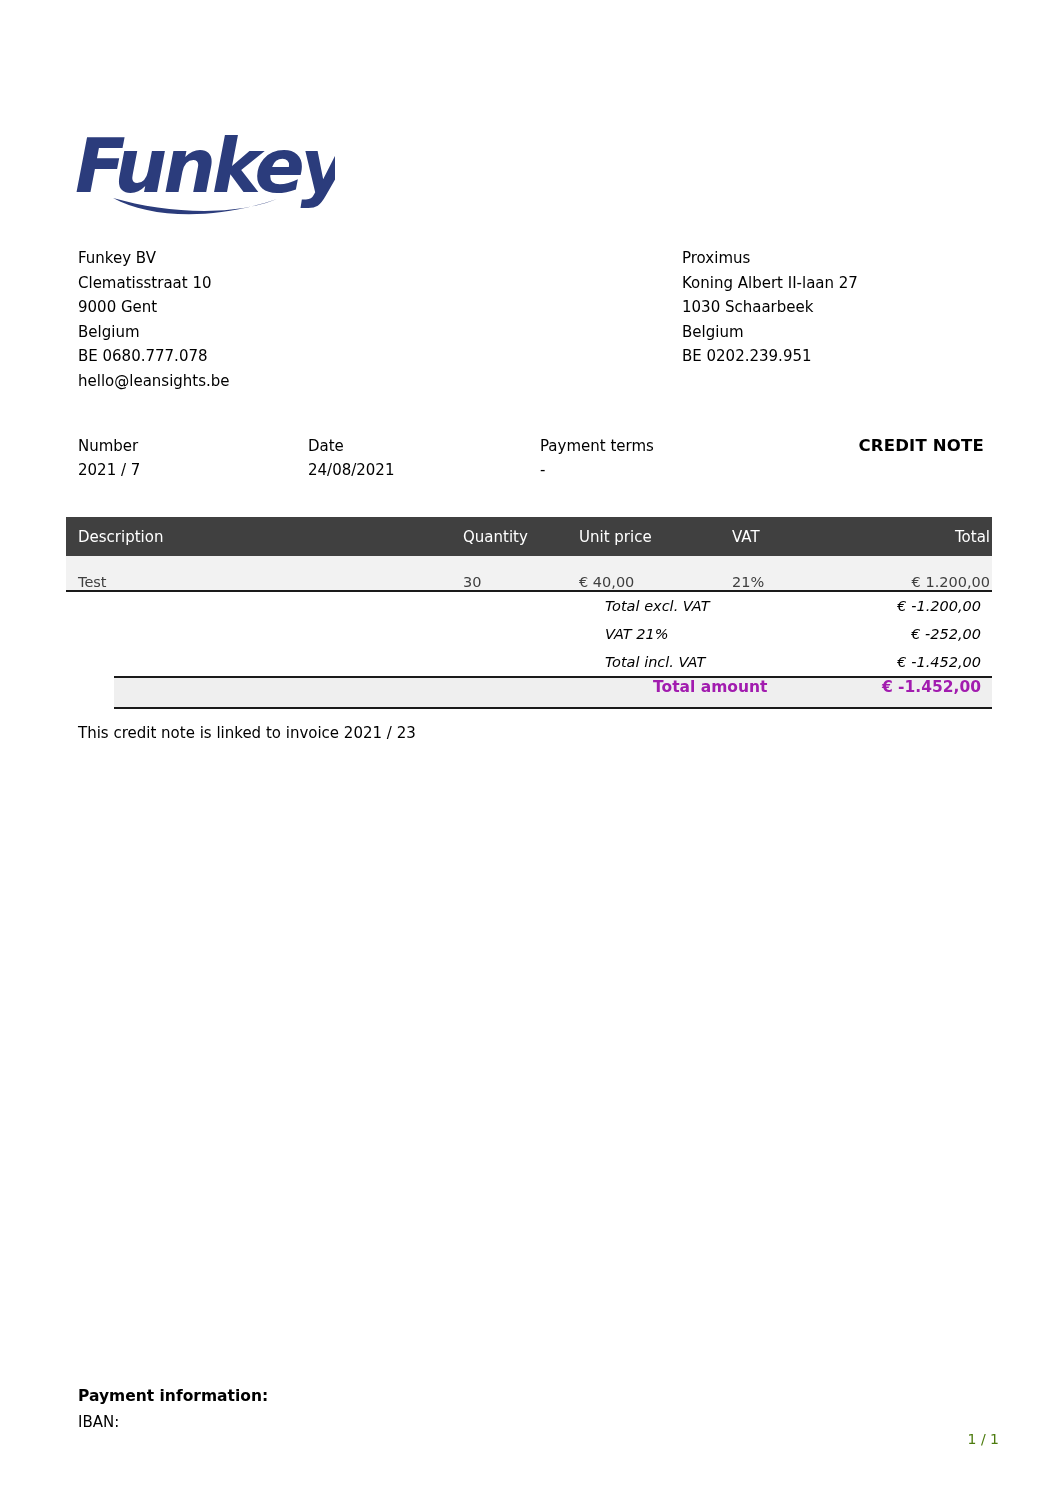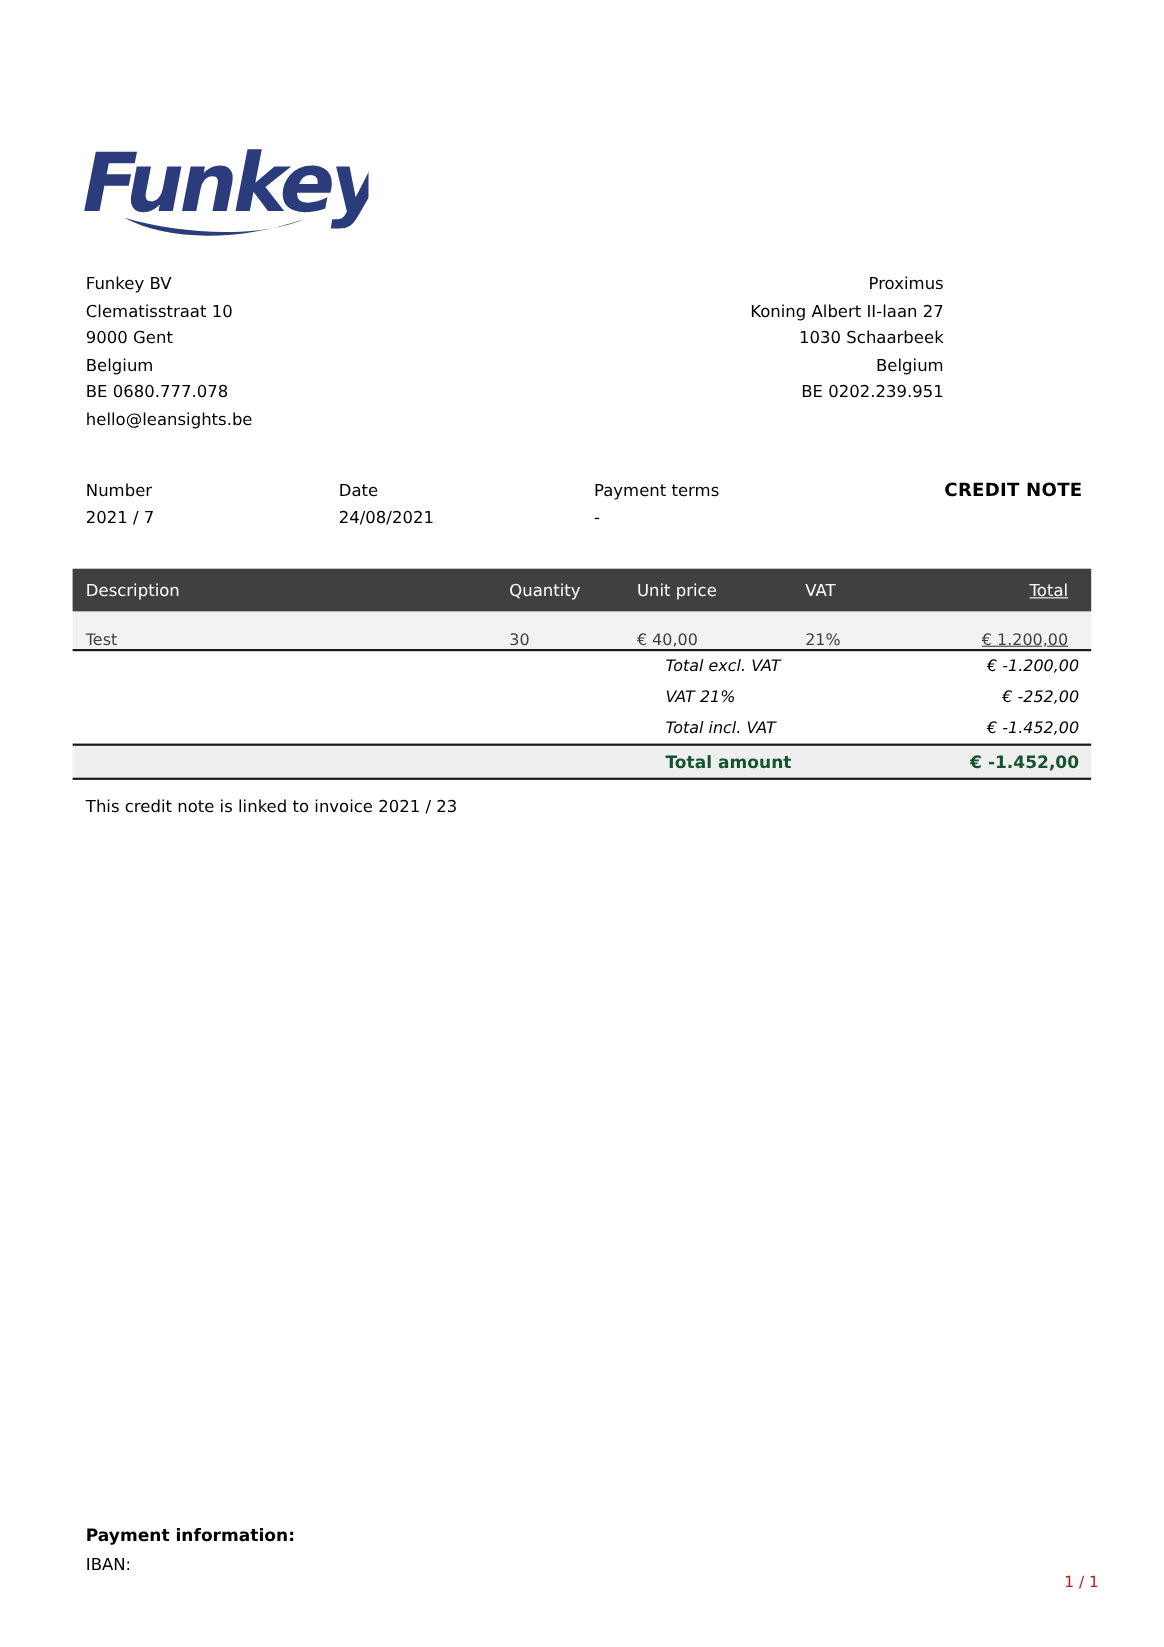--- a/index.html
+++ b/index.html
@@ -9,46 +9,46 @@
     background:#ffffff;
     font-family:"DejaVu Sans","Liberation Sans",sans-serif;
     color:#000;
     overflow:hidden;
   }
   
   .logo{position:absolute;left:75px;top:116px;width:260px;height:118px;}
   
   .addr{position:absolute;top:246px;font-size:15px;line-height:24.5px;color:#000;}
   .addr.sender{left:78px;}
-  .addr.recipient{left:682px;text-align:right;}
+  .addr.recipient{left:682px;}
   
   .meta-label{position:absolute;top:437px;font-size:15px;}
   .meta-value{position:absolute;top:461px;font-size:15px;}
   .ml-number{left:78px;} .mv-number{left:78px;}
   .ml-date{left:308px;}  .mv-date{left:308px;}
   .ml-terms{left:540px;} .mv-terms{left:540px;}
   .doc-type{position:absolute;top:436px;right:74px;font-size:16.5px;font-weight:bold;letter-spacing:0.2px;}
   
   .table{position:absolute;left:66px;top:517px;width:926px;}
   .t-head{display:flex;align-items:center;height:39px;background:#404040;color:#ffffff;font-size:15px;justify-content:flex-end;}
   .t-row{display:flex;align-items:flex-end;height:34px;background:#f2f2f2;color:#3f3f3f;font-size:14.5px;border-bottom:2px solid #1a1a1a;}
   .c-desc{width:397px;box-sizing:border-box;padding-left:12px;}
   .c-qty{width:116px;}
   .c-price{width:153px;}
   .c-vat{width:140px;}
-  .c-total{flex:1;text-align:right;box-sizing:border-box;padding-right:21px;text-decoration:underline;}
+  .c-total{flex:1;text-align:right;box-sizing:border-box;padding-right:2px;}
   .sum-row{display:flex;align-items:center;height:28px;font-size:14.5px;color:#000;font-style:italic;}
   .sum-label{margin-left:539px;}
   .sum-value{flex:1;text-align:right;box-sizing:border-box;padding-right:11px;}
-  .grand-row{display:flex;align-items:center;height:29px;background:#efefef;border-top:2px solid #1a1a1a;border-bottom:2px solid #1a1a1a;font-size:15.5px;font-weight:bold;color:#14532d;}
+  .grand-row{display:flex;height:29px;background:#efefef;border-top:2px solid #1a1a1a;border-bottom:2px solid #1a1a1a;font-size:15.5px;font-weight:bold;color:#a21caf;margin-left:48px;}
   
   .note{position:absolute;left:78px;top:724px;font-size:15px;}
   .pay-info{position:absolute;left:78px;top:1387px;font-size:15.5px;font-weight:bold;}
   .iban{position:absolute;left:78px;top:1413px;font-size:15px;}
-  .page-num{position:absolute;right:59px;top:1431px;font-size:14px;color:#b91c1c;}
+  .page-num{position:absolute;right:59px;top:1431px;font-size:14px;color:#4d7c0f;}
 </style>
 </head>
 <body>
 
 <div class="page">
 
   <div class="logo">
     <svg width="260" height="118" viewBox="0 0 260 118">
       <text x="0" y="76" font-size="74" font-weight="bold" font-style="italic" letter-spacing="-4" fill="#2b3c7c" font-family="DejaVu Sans, Liberation Sans, sans-serif">Funkey</text>
       <path d="M38,82 C75,102 138,105 202,83 C158,101 90,97 38,82 Z" fill="#2b3c7c"></path>

